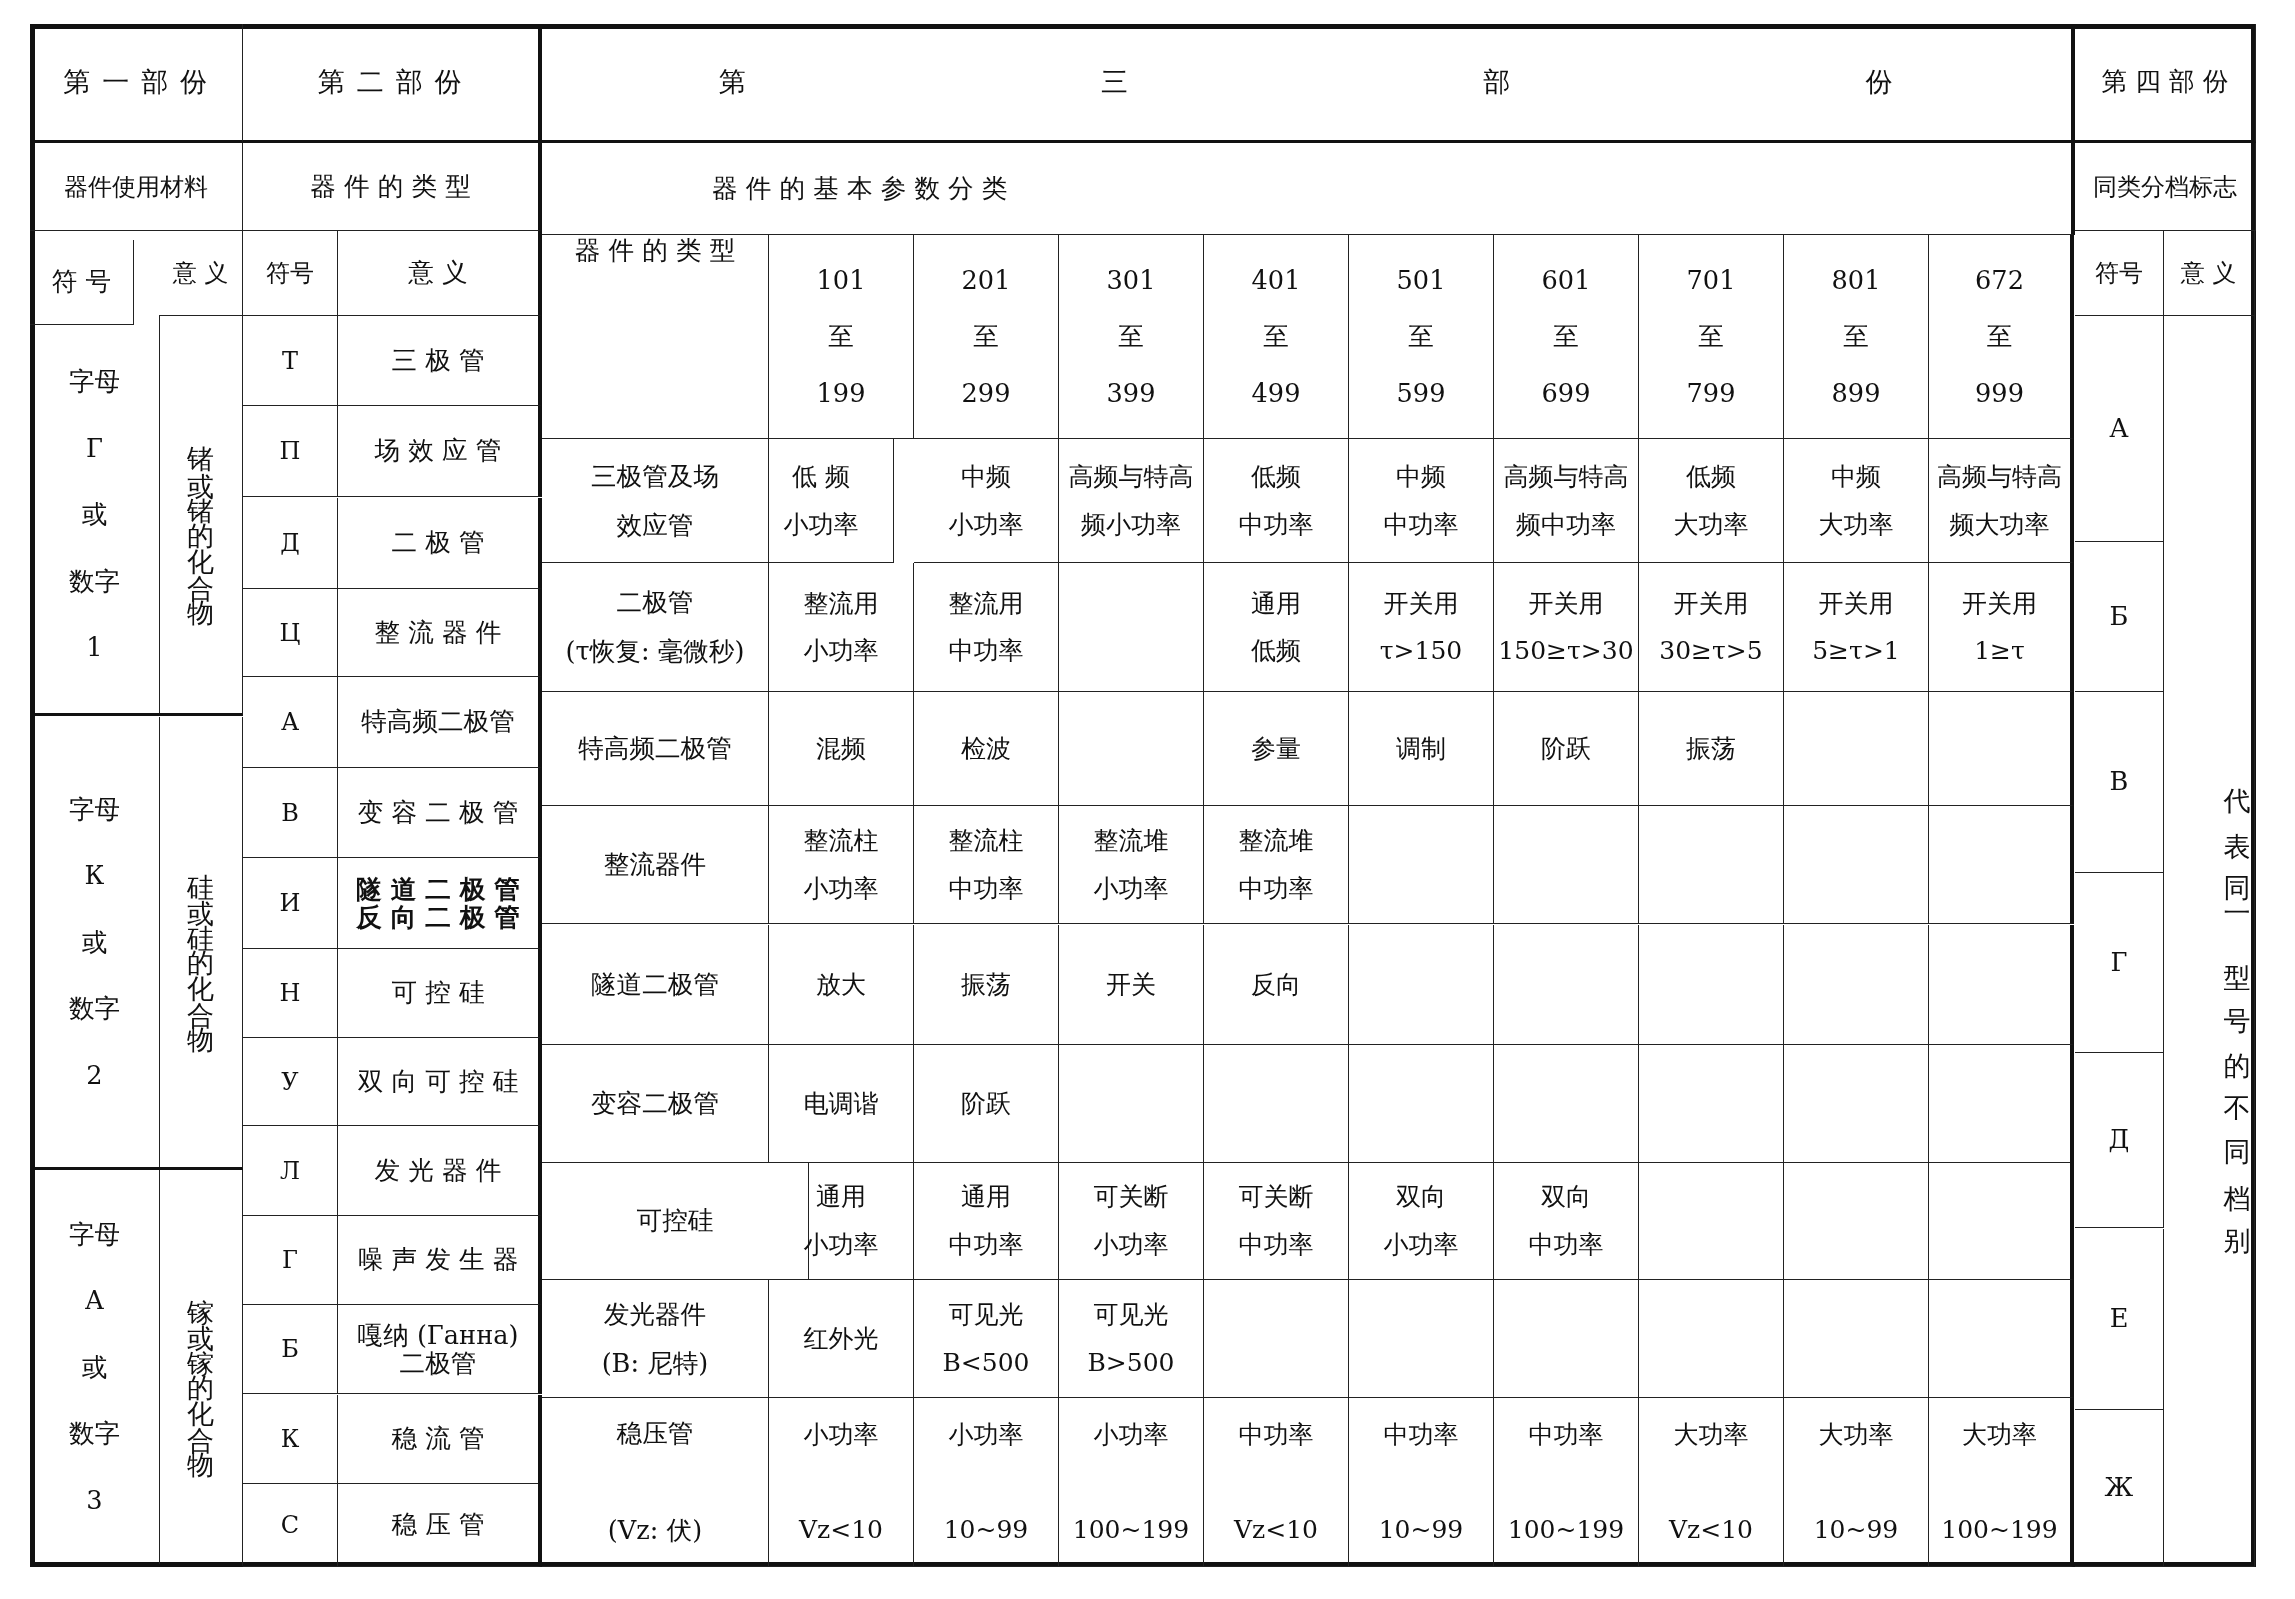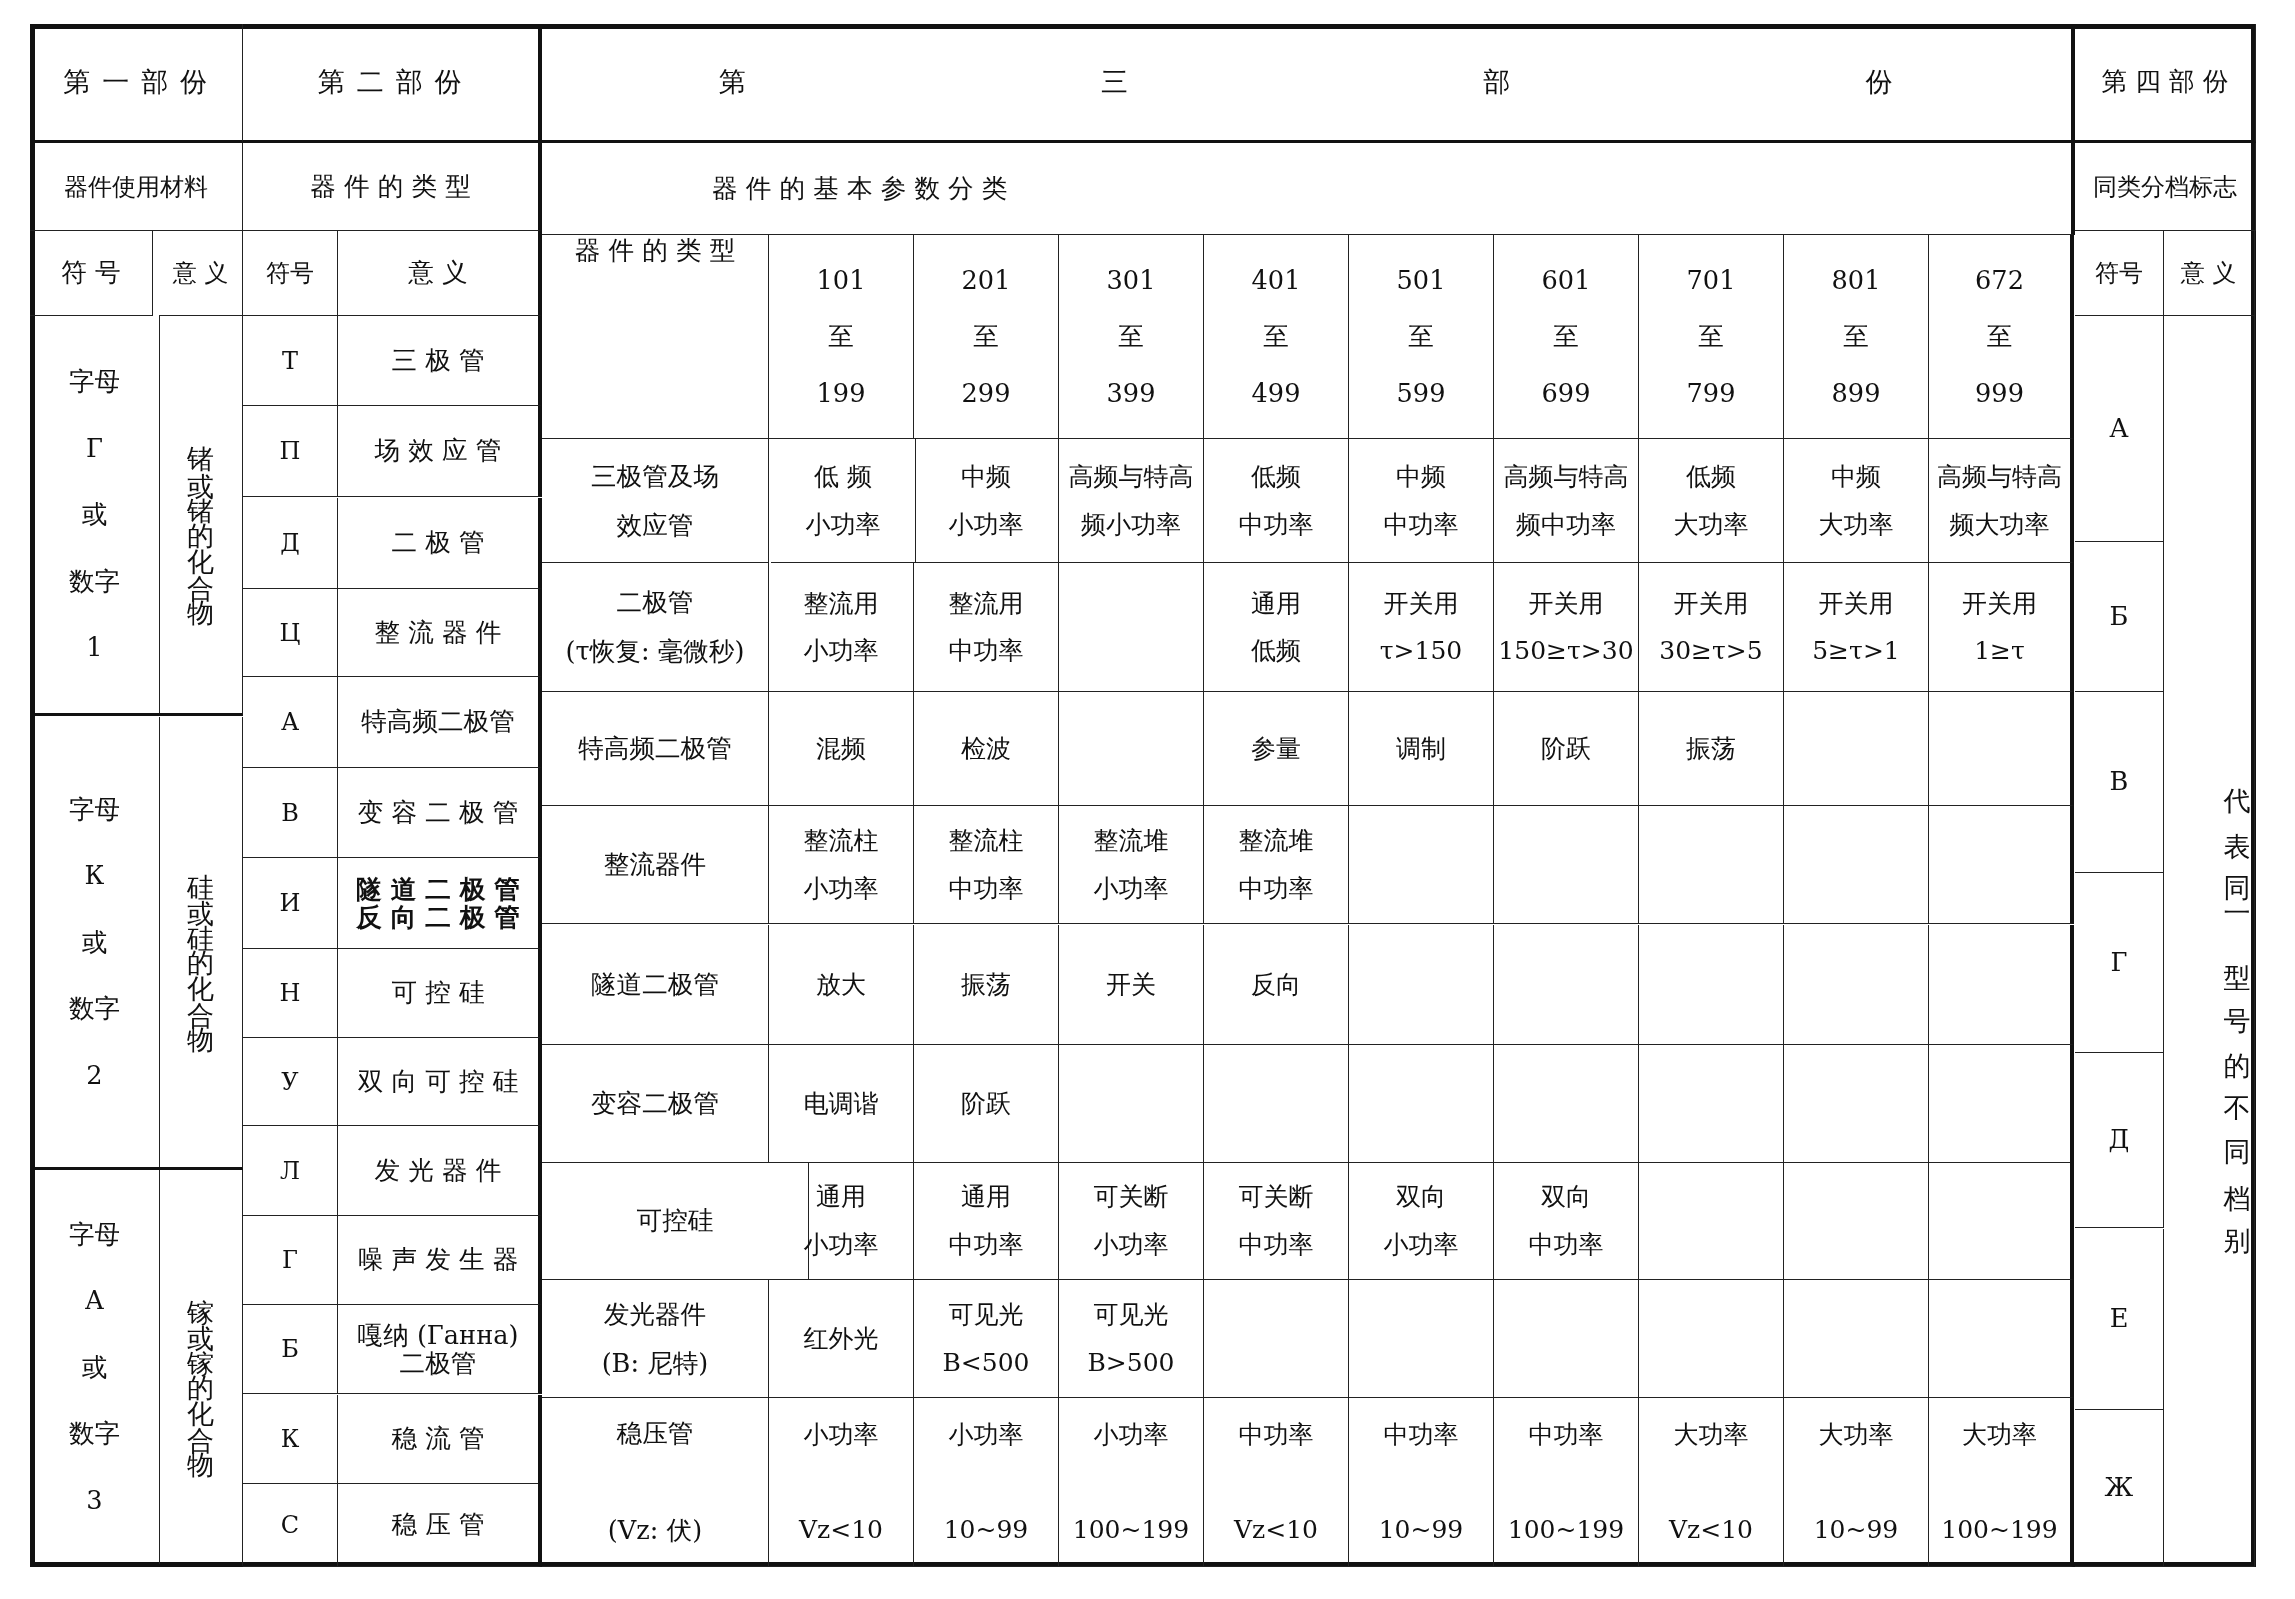--- a/index.html
+++ b/index.html
@@ -28,21 +28,21 @@
       <span>第</span>
       <span>三</span>
       <span>部</span>
       <span>份</span>
     </div>
     <div class="cell t30 thick-b" style="left: 2075px; top: 24px; width: 181px; height: 119px;">第 四 部 份</div>
     <div class="cell t28" style="left: 30px; top: 143px; width: 213px; height: 88px;">器件使用材料</div>
     <div class="cell t30 thick-r" style="left: 243px; top: 143px; width: 299px; height: 88px;">器 件 的 类 型</div>
     <div class="cell t30 thick-r" style="left: 542px; top: 143px; width: 1533px; height: 92px; justify-content: flex-start; padding-left: 170px;">器 件 的 基 本 参 数 分 类</div>
     <div class="cell t28" style="left: 2075px; top: 143px; width: 181px; height: 88px;">同类分档标志</div>
-    <div class="cell t30" style="left: 30px; top: 231px; width: 123px; height: 85px;">符 号</div>
+    <div class="cell t30" style="left: 30px; top: 240px; width: 104px; height: 85px;">符 号</div>
     <div class="cell t28" style="left: 159px; top: 231px; width: 84px; height: 85px;">意 义</div>
     <div class="cell t28" style="left: 243px; top: 231px; width: 95px; height: 85px;">符号</div>
     <div class="cell t30 thick-r" style="left: 338px; top: 231px; width: 204px; height: 85px;">意  义</div>
     <div class="cell t28" style="left: 2075px; top: 231px; width: 89px; height: 85px;">符号</div>
     <div class="cell t28" style="left: 2163px; top: 231px; width: 92px; height: 85px;">意 义</div>
     <div class="cell t30 ml thick-b" style="left: 30px; top: 316px; width: 130px; height: 400px; line-height: 2.6;">字母
 Г
 或
 数字
 1</div>
@@ -112,21 +112,21 @@
 至
 799</div>
     <div class="cell t30 ml" style="left: 1784px; top: 235px; width: 145px; height: 204px; line-height: 2.2;">801
 至
 899</div>
     <div class="cell t30 ml thick-r" style="left: 1929px; top: 235px; width: 145px; height: 204px; line-height: 2.2;">672
 至
 999</div>
     <div class="cell t30 ml" style="left: 542px; top: 439px; width: 227px; height: 124px; line-height: 1.9;">三极管及场
 效应管</div>
-    <div class="cell t30 ml" style="left: 771px; top: 439px; width: 145px; height: 124px; line-height: 1.9; font-size: 25px;">低 频
+    <div class="cell t30 ml" style="left: 749px; top: 439px; width: 145px; height: 124px; line-height: 1.9; font-size: 25px;">低 频
 小功率</div>
     <div class="cell t30 ml" style="left: 914px; top: 439px; width: 145px; height: 124px; line-height: 1.9; font-size: 25px;">中频
 小功率</div>
     <div class="cell t30 ml" style="left: 1059px; top: 439px; width: 145px; height: 124px; line-height: 1.9; font-size: 25px;">高频与特高
 频小功率</div>
     <div class="cell t30 ml" style="left: 1204px; top: 439px; width: 145px; height: 124px; line-height: 1.9; font-size: 25px;">低频
 中功率</div>
     <div class="cell t30 ml" style="left: 1349px; top: 439px; width: 145px; height: 124px; line-height: 1.9; font-size: 25px;">中频
 中功率</div>
     <div class="cell t30 ml" style="left: 1494px; top: 439px; width: 145px; height: 124px; line-height: 1.9; font-size: 25px;">高频与特高

